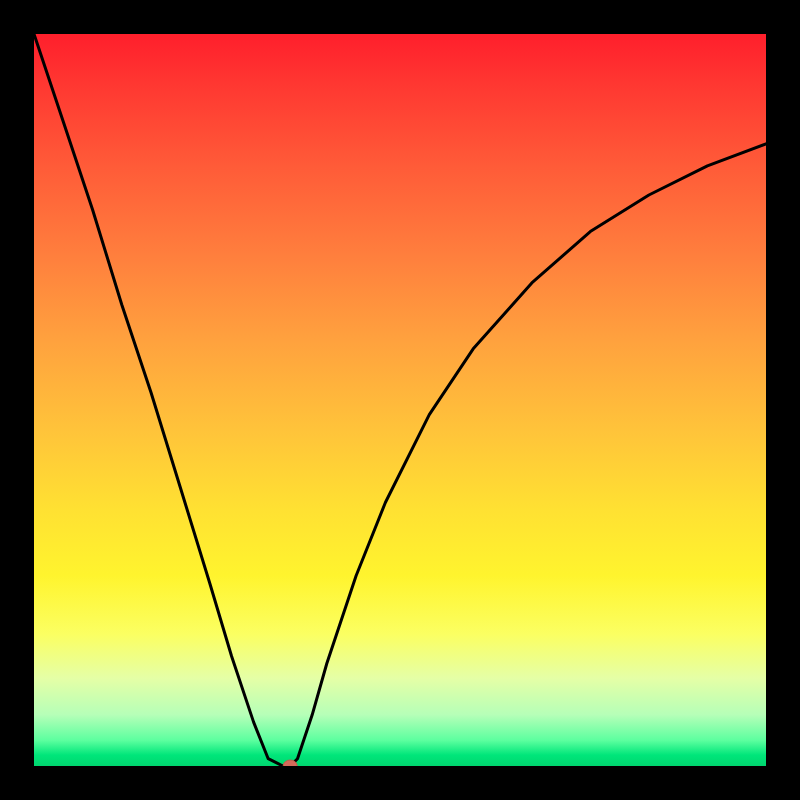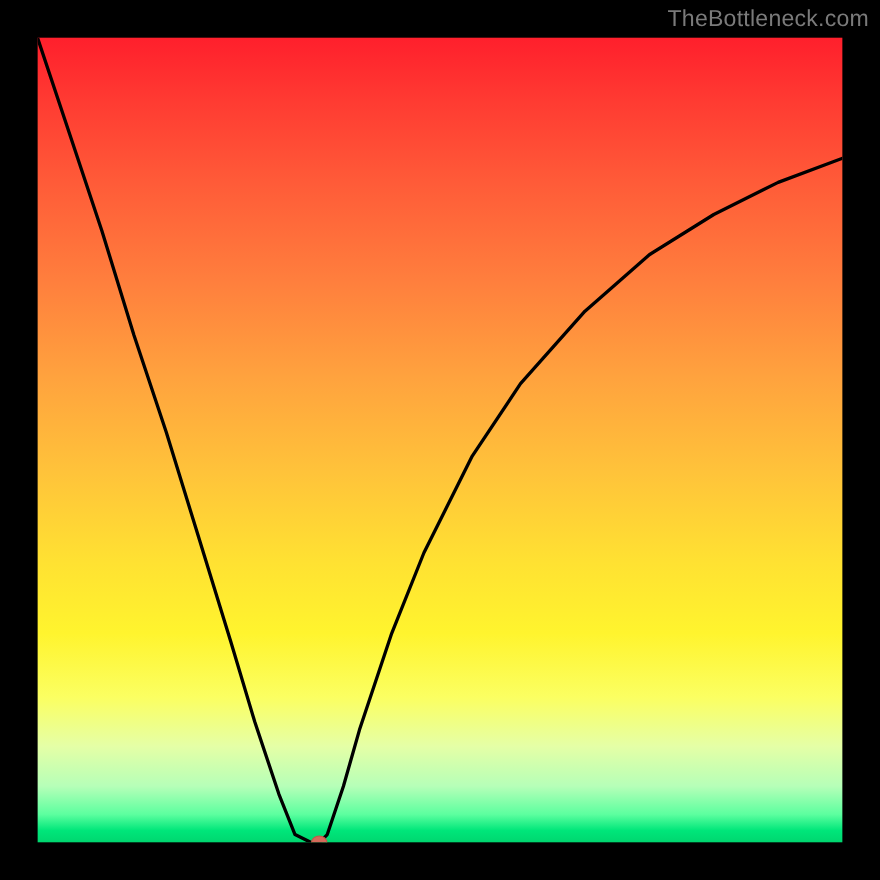--- a/index.html
+++ b/index.html
@@ -72,14 +72,13 @@
 <body>
 
 <div class="frame">
   <div class="plot-area">
     <div class="gradient"></div>
     <svg class="curve" viewBox="0 0 732 732" preserveAspectRatio="none">
       <path fill="none" stroke="#000" stroke-width="3" stroke-linejoin="round" stroke-linecap="round" d="M0.0,0.0 L29.3,87.8 L58.6,175.7 L87.8,270.8 L117.1,358.7 L146.4,453.8 L175.7,549.0 L197.6,622.2 L219.6,688.1 L234.2,724.7 L248.9,732.0 L256.2,732.0 L263.5,724.7 L278.2,680.8 L292.8,629.5 L322.1,541.7 L351.4,468.5 L395.3,380.6 L439.2,314.8 L497.8,248.9 L556.3,197.6 L614.9,161.0 L673.4,131.8 L732.0,109.8"></path>
       <ellipse cx="256.2" cy="732.0" rx="7" ry="6" fill="#d46a5a" stroke="#c45848" stroke-width="1"></ellipse>
     </svg>
   </div>
-  <div class="watermark">TheBottleneck.com</div>
 </div>
 
 </body></html>

